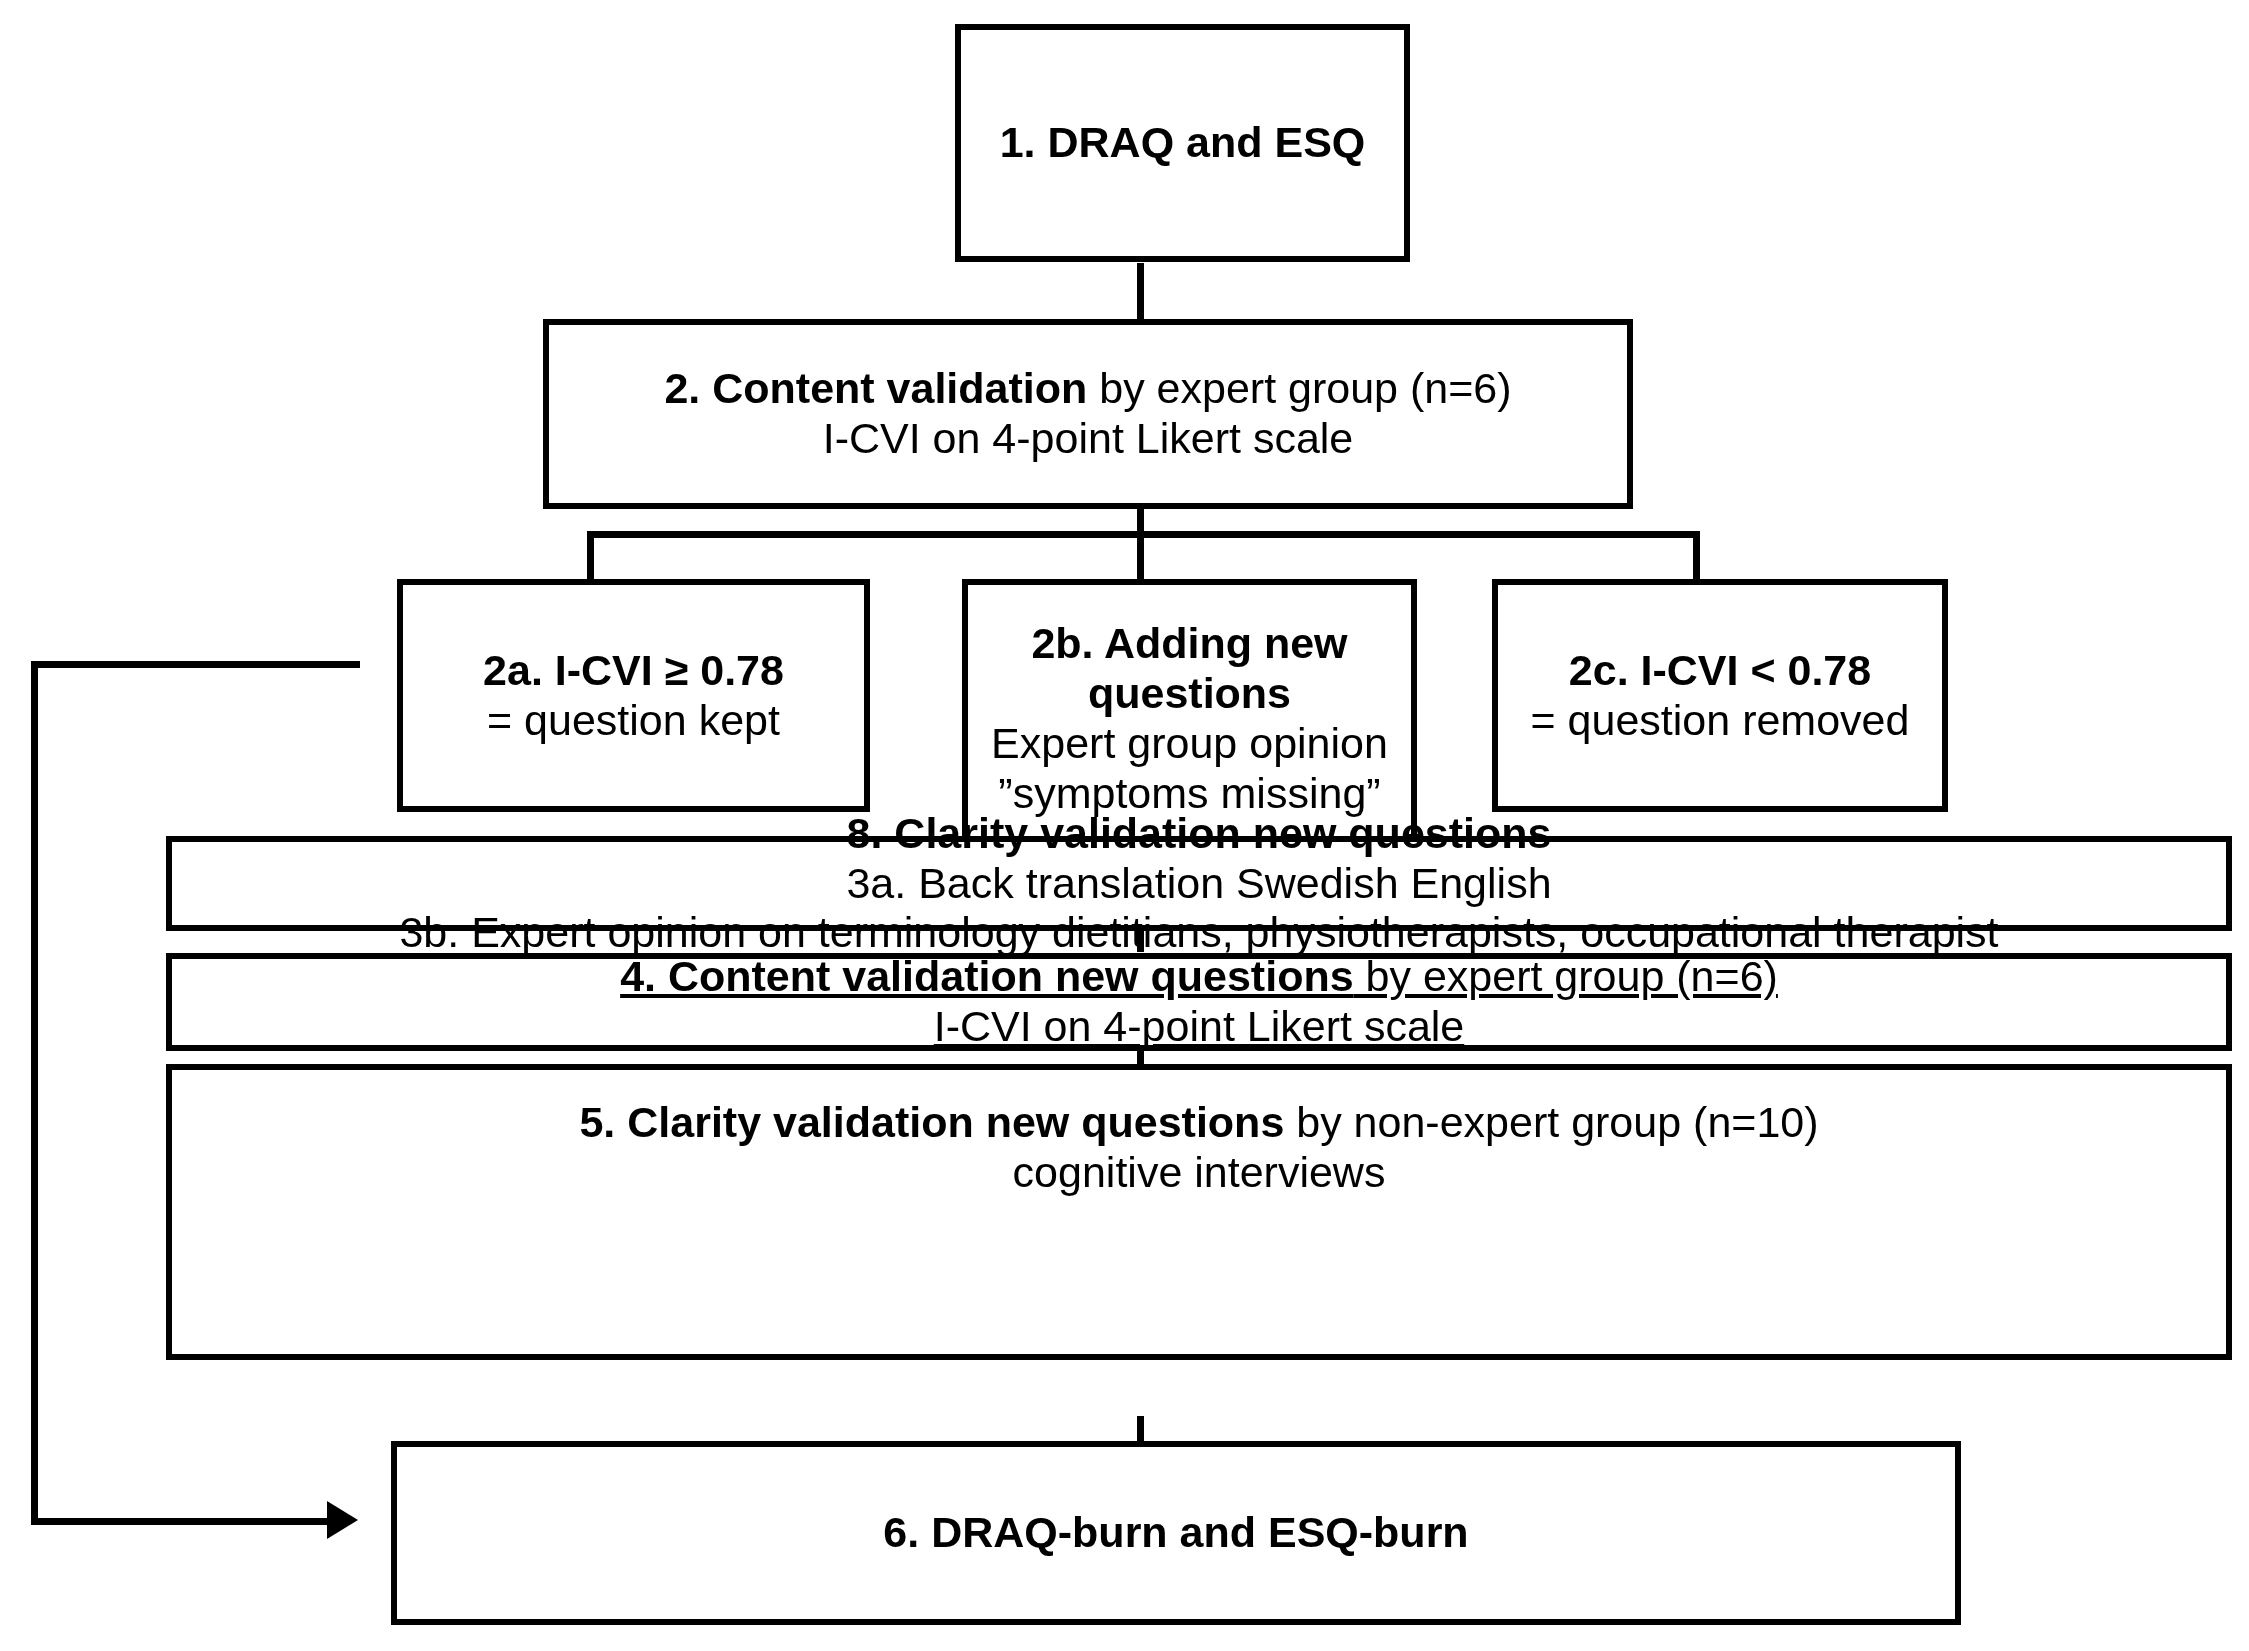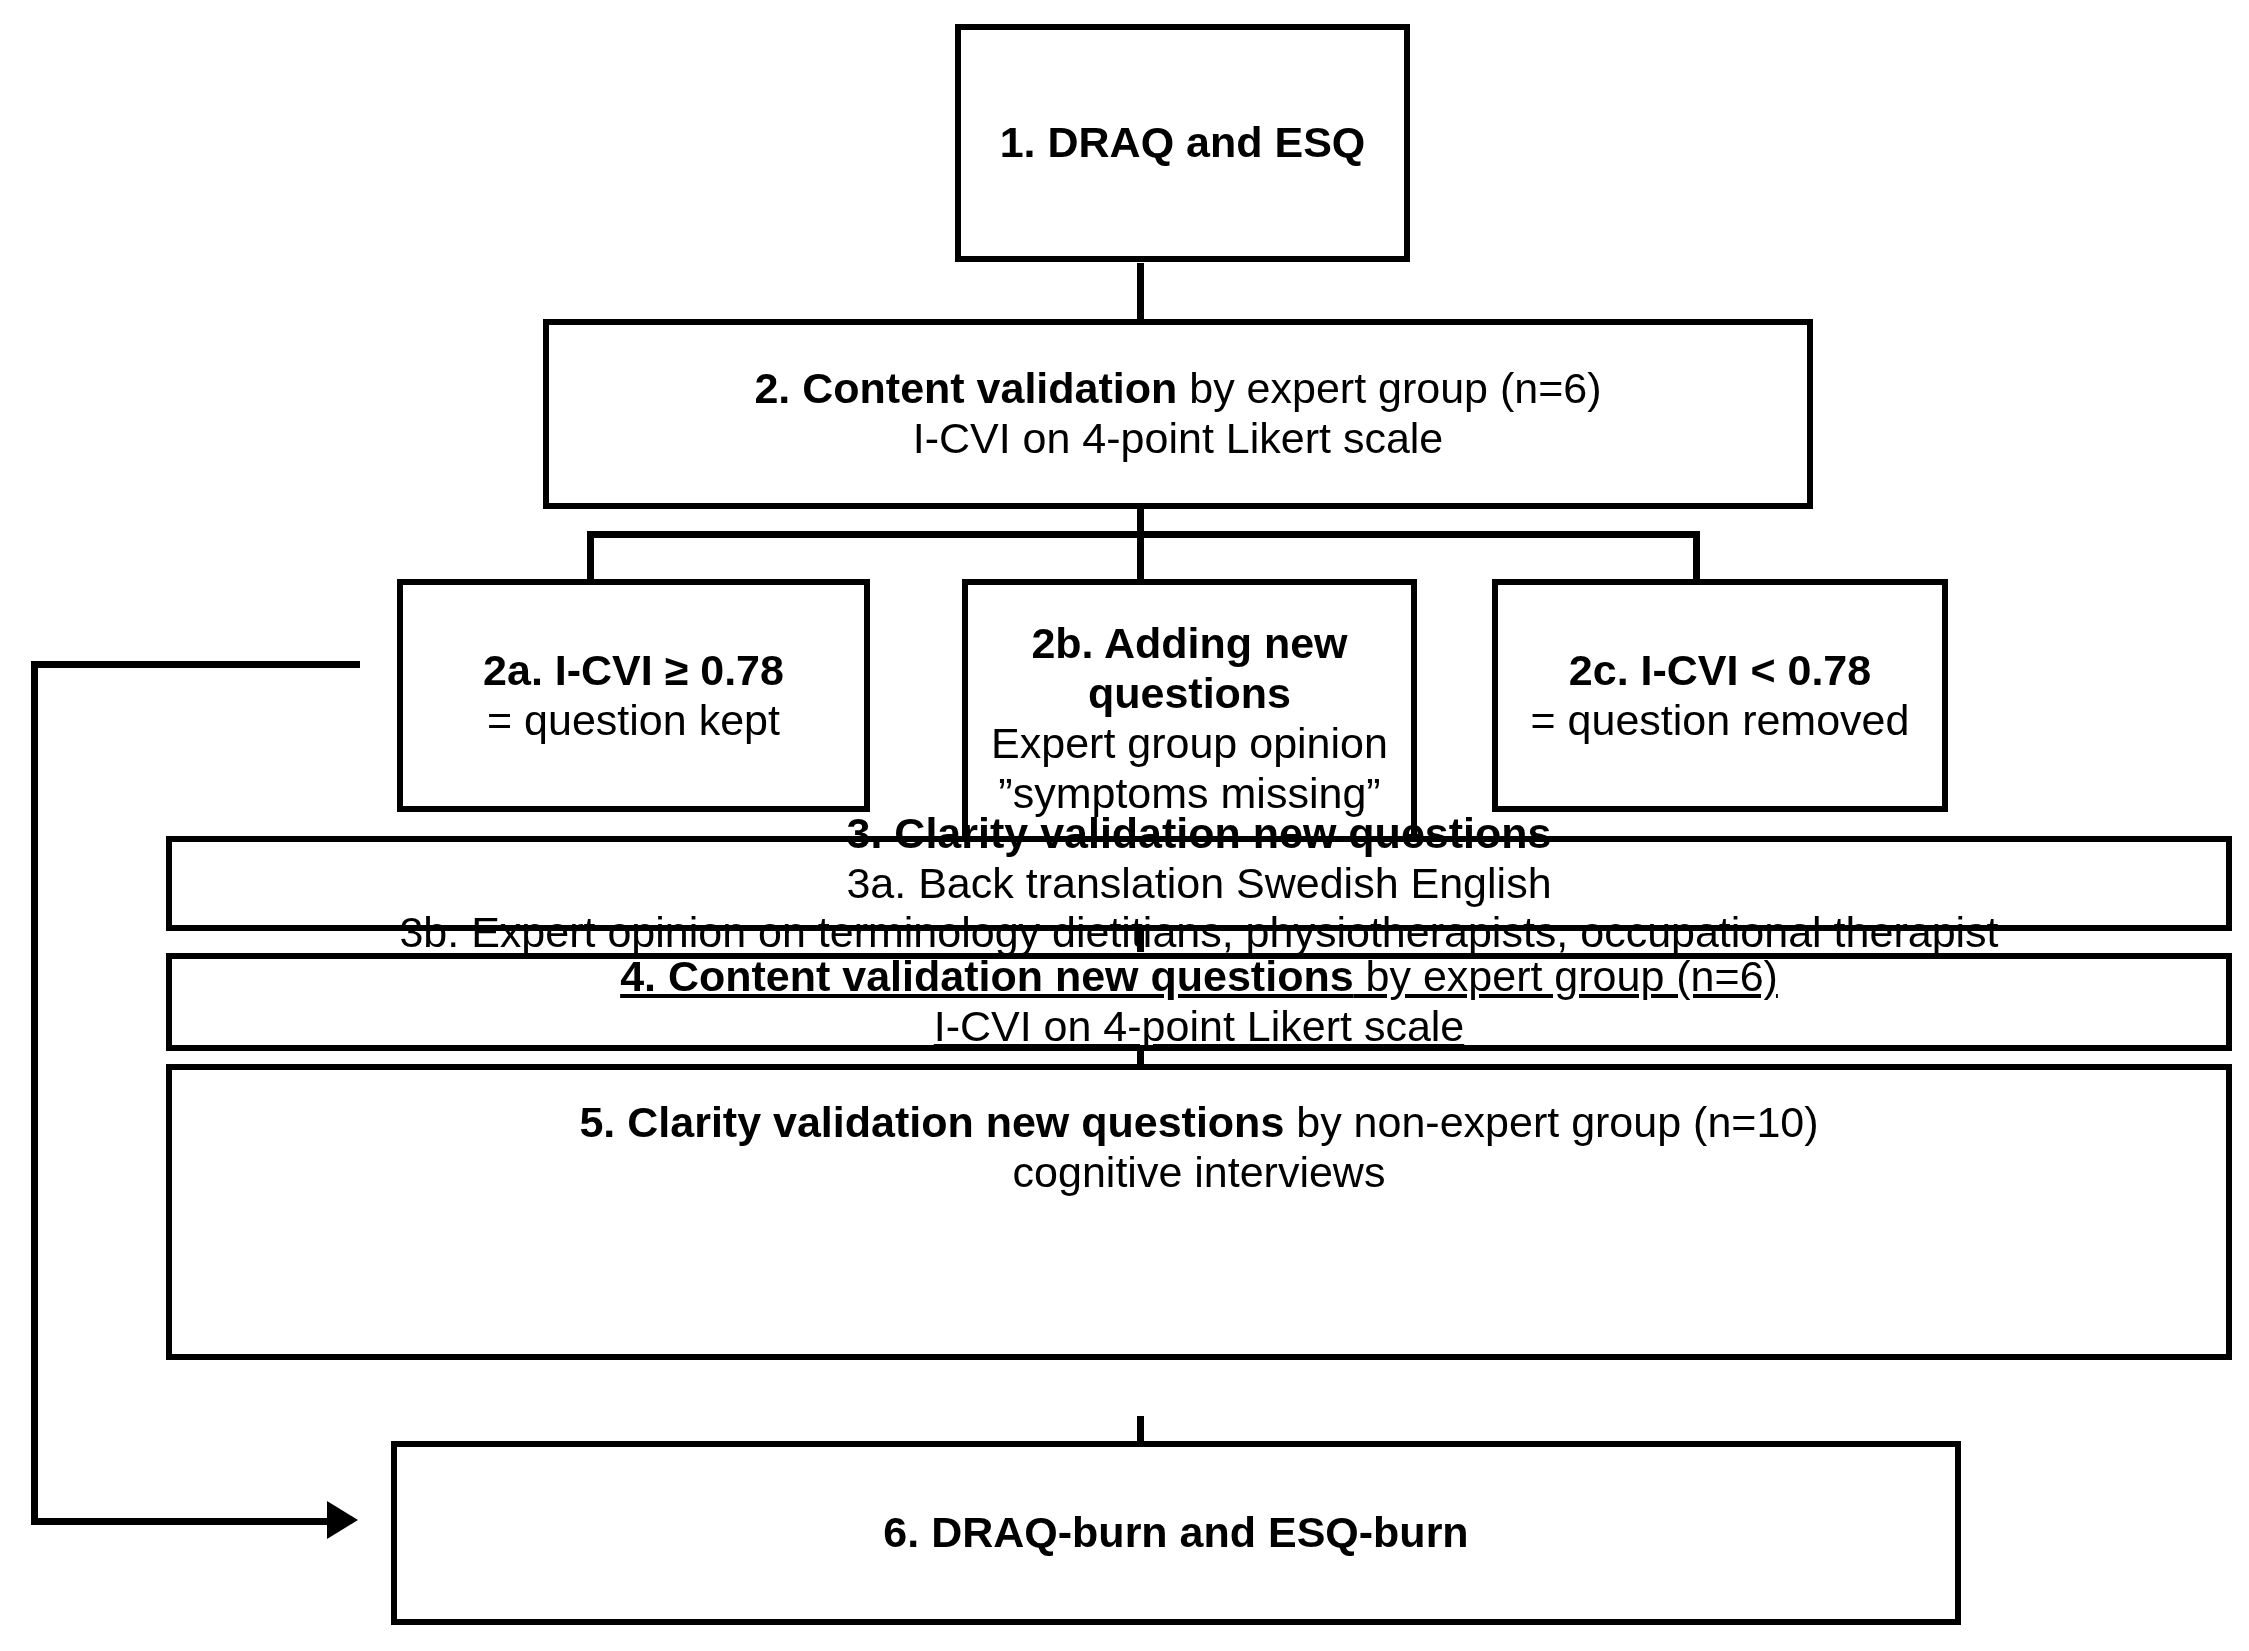--- a/index.html
+++ b/index.html
@@ -82,21 +82,21 @@
   <div class="line" style="left:31px; top:661px; width:6.6px; height:863px;"></div>
   <div class="line" style="left:31px; top:1518px; width:301px; height:6.6px;"></div>
   <div class="arrowhead" style="left:327px; top:1501px;"></div>
 
   <div class="node" style="left:915px; top:24px; width:455px; height:238px;">
     <span class="ln f1">
       <b class="ttl">1. DRAQ and ESQ</b><span></span>
     </span>
   </div>
 
-  <div class="node" style="left:503px; top:319px; width:1270px; height:190px;">
+  <div class="node" style="left:503px; top:319px; width:1090px; height:190px;">
     <span class="ln f1">
       <b class="ttl">2. Content validation</b><span> by expert group (n=6)</span>
     </span>
     <span class="ln f1">
       <b class="ttl"></b><span>I-CVI on 4-point Likert scale</span>
     </span>
   </div>
 
   <div class="node" style="left:357px; top:579px; width:473px; height:233px;">
     <span class="ln f1">
@@ -126,21 +126,21 @@
     <span class="ln f1">
       <b class="ttl">2c. I-CVI &lt; 0.78</b><span></span>
     </span>
     <span class="ln f1">
       <b class="ttl"></b><span>= question removed</span>
     </span>
   </div>
 
   <div class="node" style="left:126px; top:836px; width:2066px; height:95px;">
     <span class="ln f1">
-      <b class="ttl">3. Clarity validation new questions</b><span></span>
+      <b class="ttl">8. Clarity validation new questions</b><span></span>
     </span>
     <span class="ln f1">
       <b class="ttl"></b><span>3a. Back translation Swedish English</span>
     </span>
     <span class="ln f1">
       <b class="ttl"></b><span>3b. Expert opinion on terminology dietitians, physiotherapists, occupational therapist</span>
     </span>
   </div>
 
   <div class="node" style="left:126px; top:953px; width:2066px; height:98px;text-decoration:underline;">

